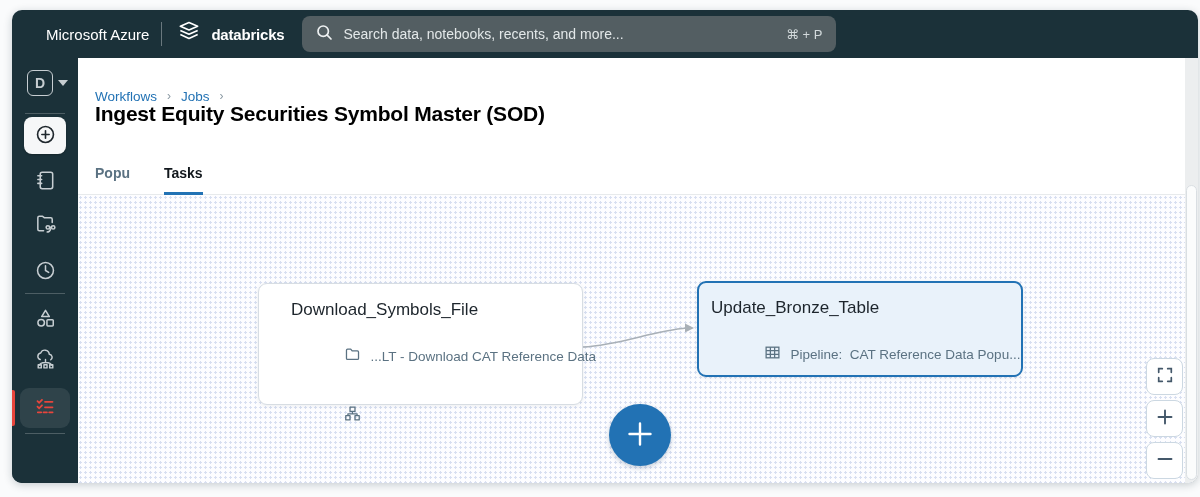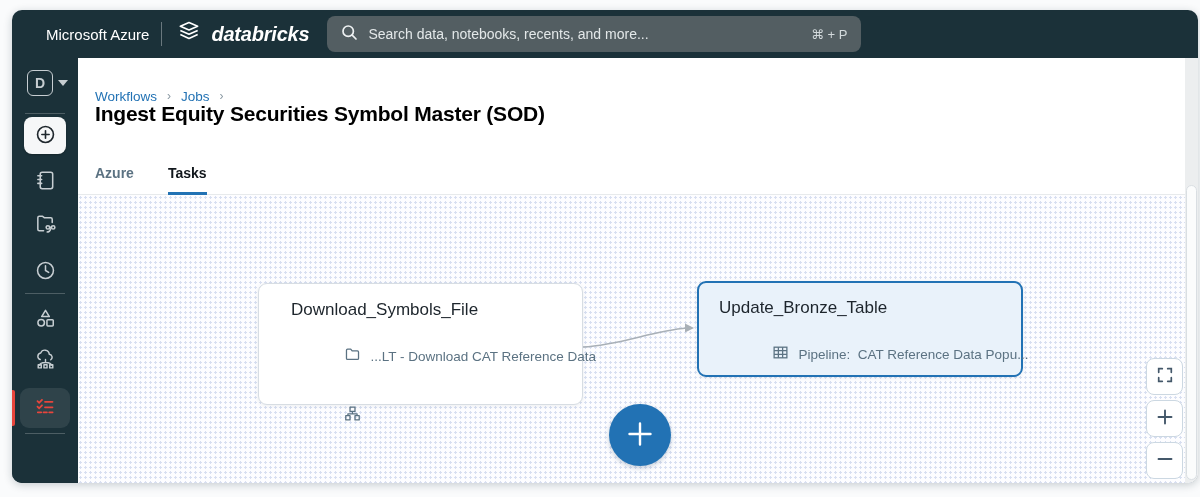--- a/index.html
+++ b/index.html
@@ -13,21 +13,21 @@
   .window {
     position:absolute; left:12px; top:10px; width:1186px; height:473px;
     background:#1b3139; border-radius:10px; overflow:hidden;
     box-shadow:0 2px 8px rgba(20,40,50,.22);
   }
   
   .topbar { height:48px; display:flex; align-items:center; padding-left:34px; }
   .azure-label { color:#fff; font-size:15px; white-space:nowrap; }
   .topbar-divider { width:1px; height:24px; background:rgba(255,255,255,.35); margin:0 14px 0 12px; }
   .brand { display:flex; align-items:center; gap:9px; color:#fff; }
-  .brand-name { font-size:20px; font-weight:700; letter-spacing:-.2px;font-style:italic; }
+  .brand-name { font-size:15px; font-weight:700; letter-spacing:-.2px; }
   .searchbar {
     margin-left:18px; width:534px; height:36px; background:#535e62;
     border-radius:8px; display:flex; align-items:center; padding:0 14px; gap:10px;
   }
   .searchbar input {
     flex:1; background:transparent; border:none; outline:none;
     font-family:inherit; font-size:14px; color:#eef1f2;
   }
   .searchbar input::placeholder { color:#e3e8e9; opacity:1; }
   .search-shortcut { color:#d3dadc; font-size:13px; white-space:nowrap; }
@@ -55,21 +55,21 @@
   .canvas {
     position:absolute; left:0; right:0; top:137px; bottom:0;
     background-color:#fdfdff;
     background-image: radial-gradient(#d8dff1 1px, transparent 1.3px);
     background-size:5px 5px;
   }
   .task-card {
     position:absolute; background:#fff; border:1px solid #d7dde3; border-radius:9px;
     box-shadow:0 1px 4px rgba(30,50,70,.08); padding:16px 32px; cursor:pointer;
   }
-  .task-card.selected { background:#e9f2fa; border:2px solid #2272b4; padding:15px 20px; }
+  .task-card.selected { background:#e9f2fa; border:2px solid #2272b4; padding:15px 12px; }
   .task-title { font-size:17px; font-weight:500; color:#1d252c; margin-bottom:11px; }
   .task-row { display:flex; align-items:center; gap:10px; color:#5b7282; font-size:13.5px; margin-top:9px; white-space:pre; }
   .task-row svg { flex:none; }
   .card-dl { left:180px; top:88px; width:325px; height:122px; }
   .card-ub { left:619px; top:86px; width:326px; height:96px; }
   .connector { position:absolute; left:503px; top:125px; pointer-events:none; }
   .add-task {
     position:absolute; left:531px; top:209px; width:62px; height:62px; border-radius:50%;
     background:#2272b4; border:none; display:flex; align-items:center; justify-content:center;
     cursor:pointer; box-shadow:0 2px 5px rgba(20,60,100,.25); color:#fff;
@@ -207,21 +207,21 @@
       <div class="breadcrumb">
         <a>Workflows</a>
         <span class="crumb-sep">›</span>
         <a>Jobs</a>
         <span class="crumb-sep">›</span>
       </div>
 
       <h1 class="page-title">Ingest Equity Securities Symbol Master (SOD)</h1>
 
       <div class="tabs">
-        <div class="tab">Azure</div>
+        <div class="tab">Popu</div>
         <div class="tab active">Tasks</div>
       </div>
 
       <div class="canvas">
 
         <svg class="connector" width="120" height="36" viewBox="0 0 120 36">
           <path d="M2 27 C 40 25, 70 11, 106 8" fill="none" stroke="#a9b0b7" stroke-width="1.6"></path>
           <path d="M104 3.5 L113 8 L104 12.5 Z" fill="#a9b0b7"></path>
         </svg>
 

